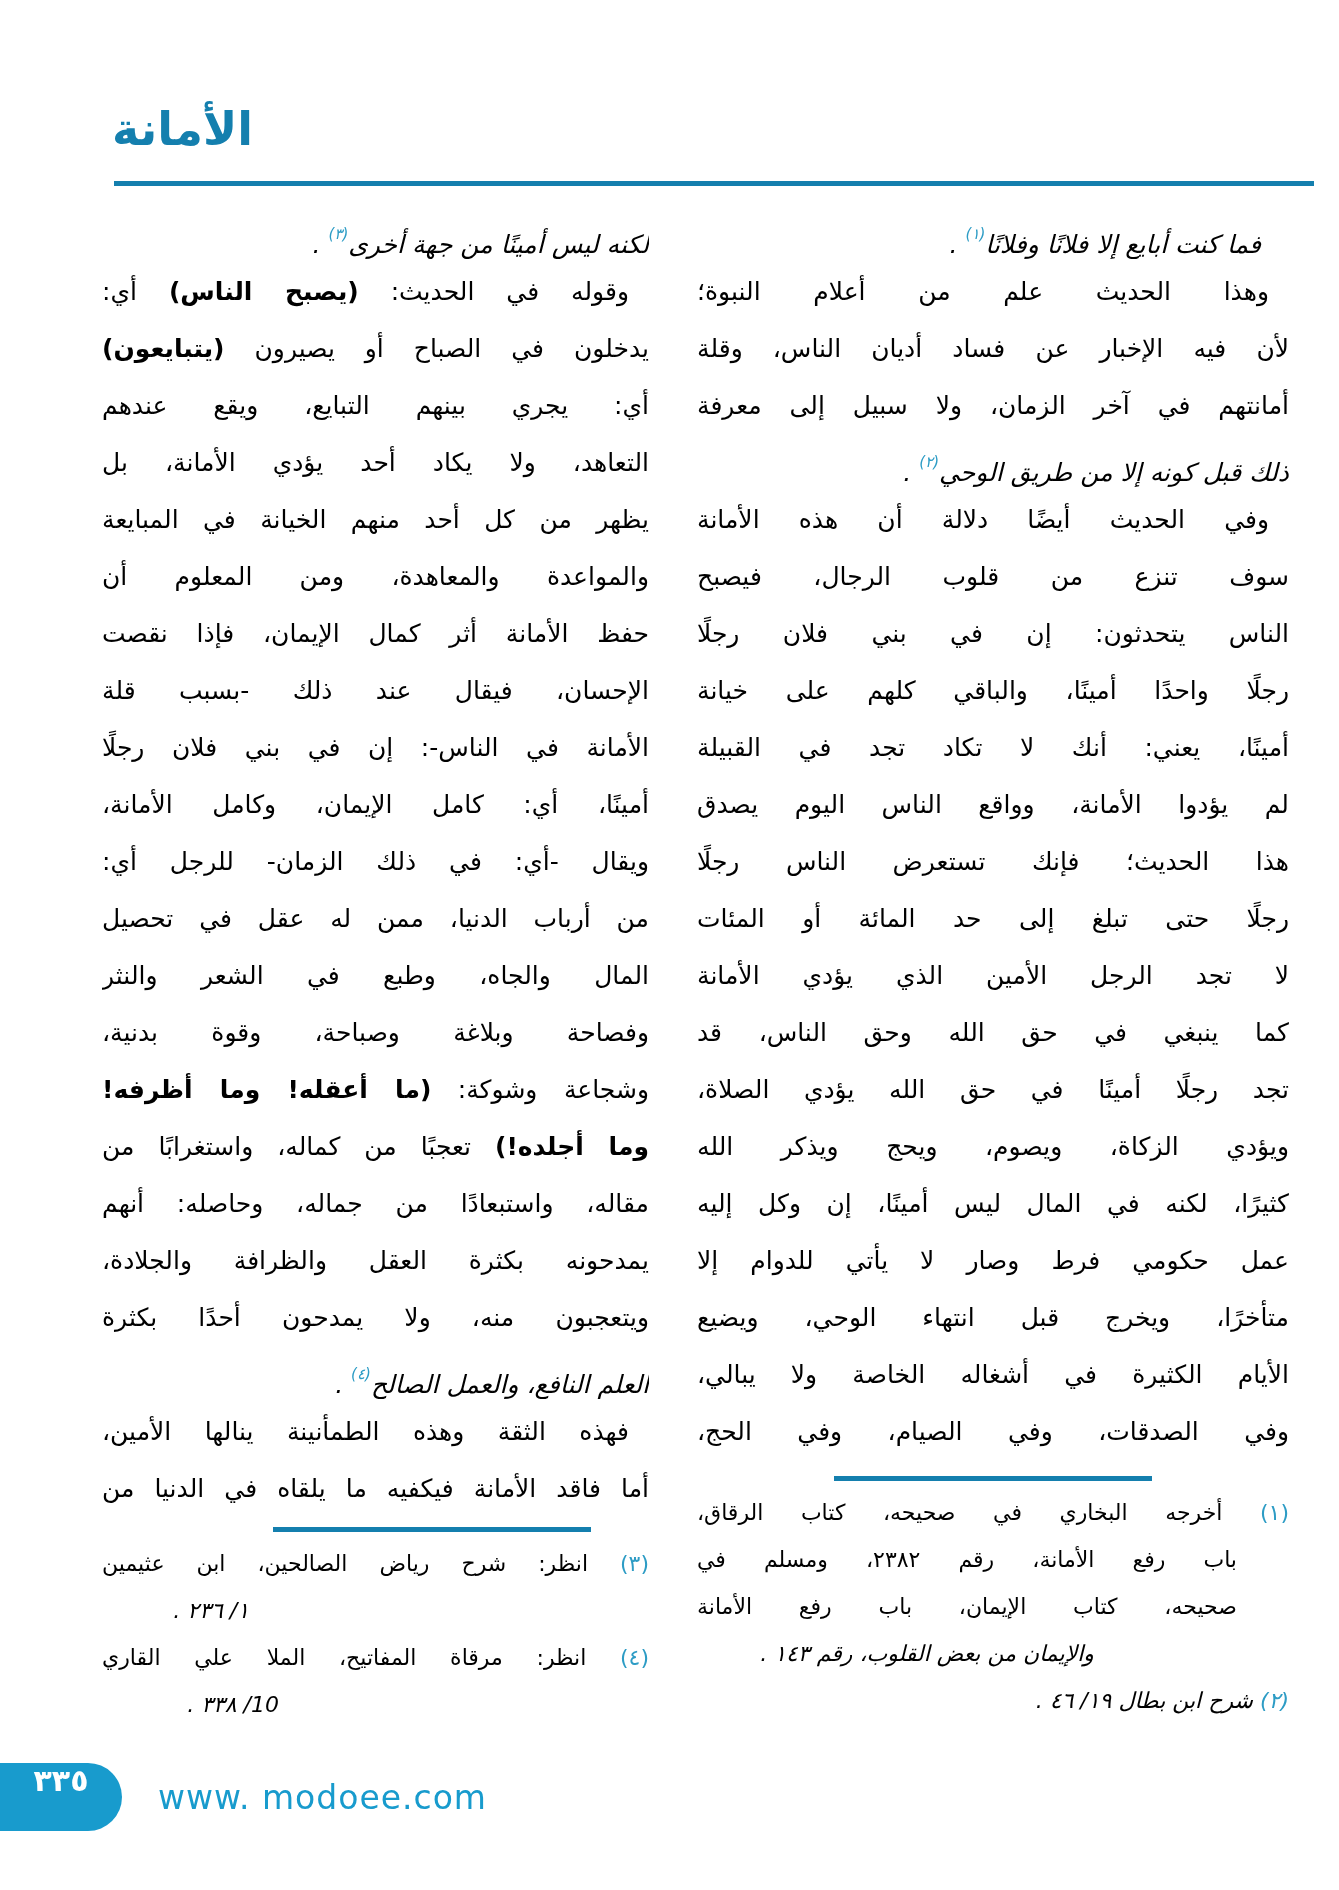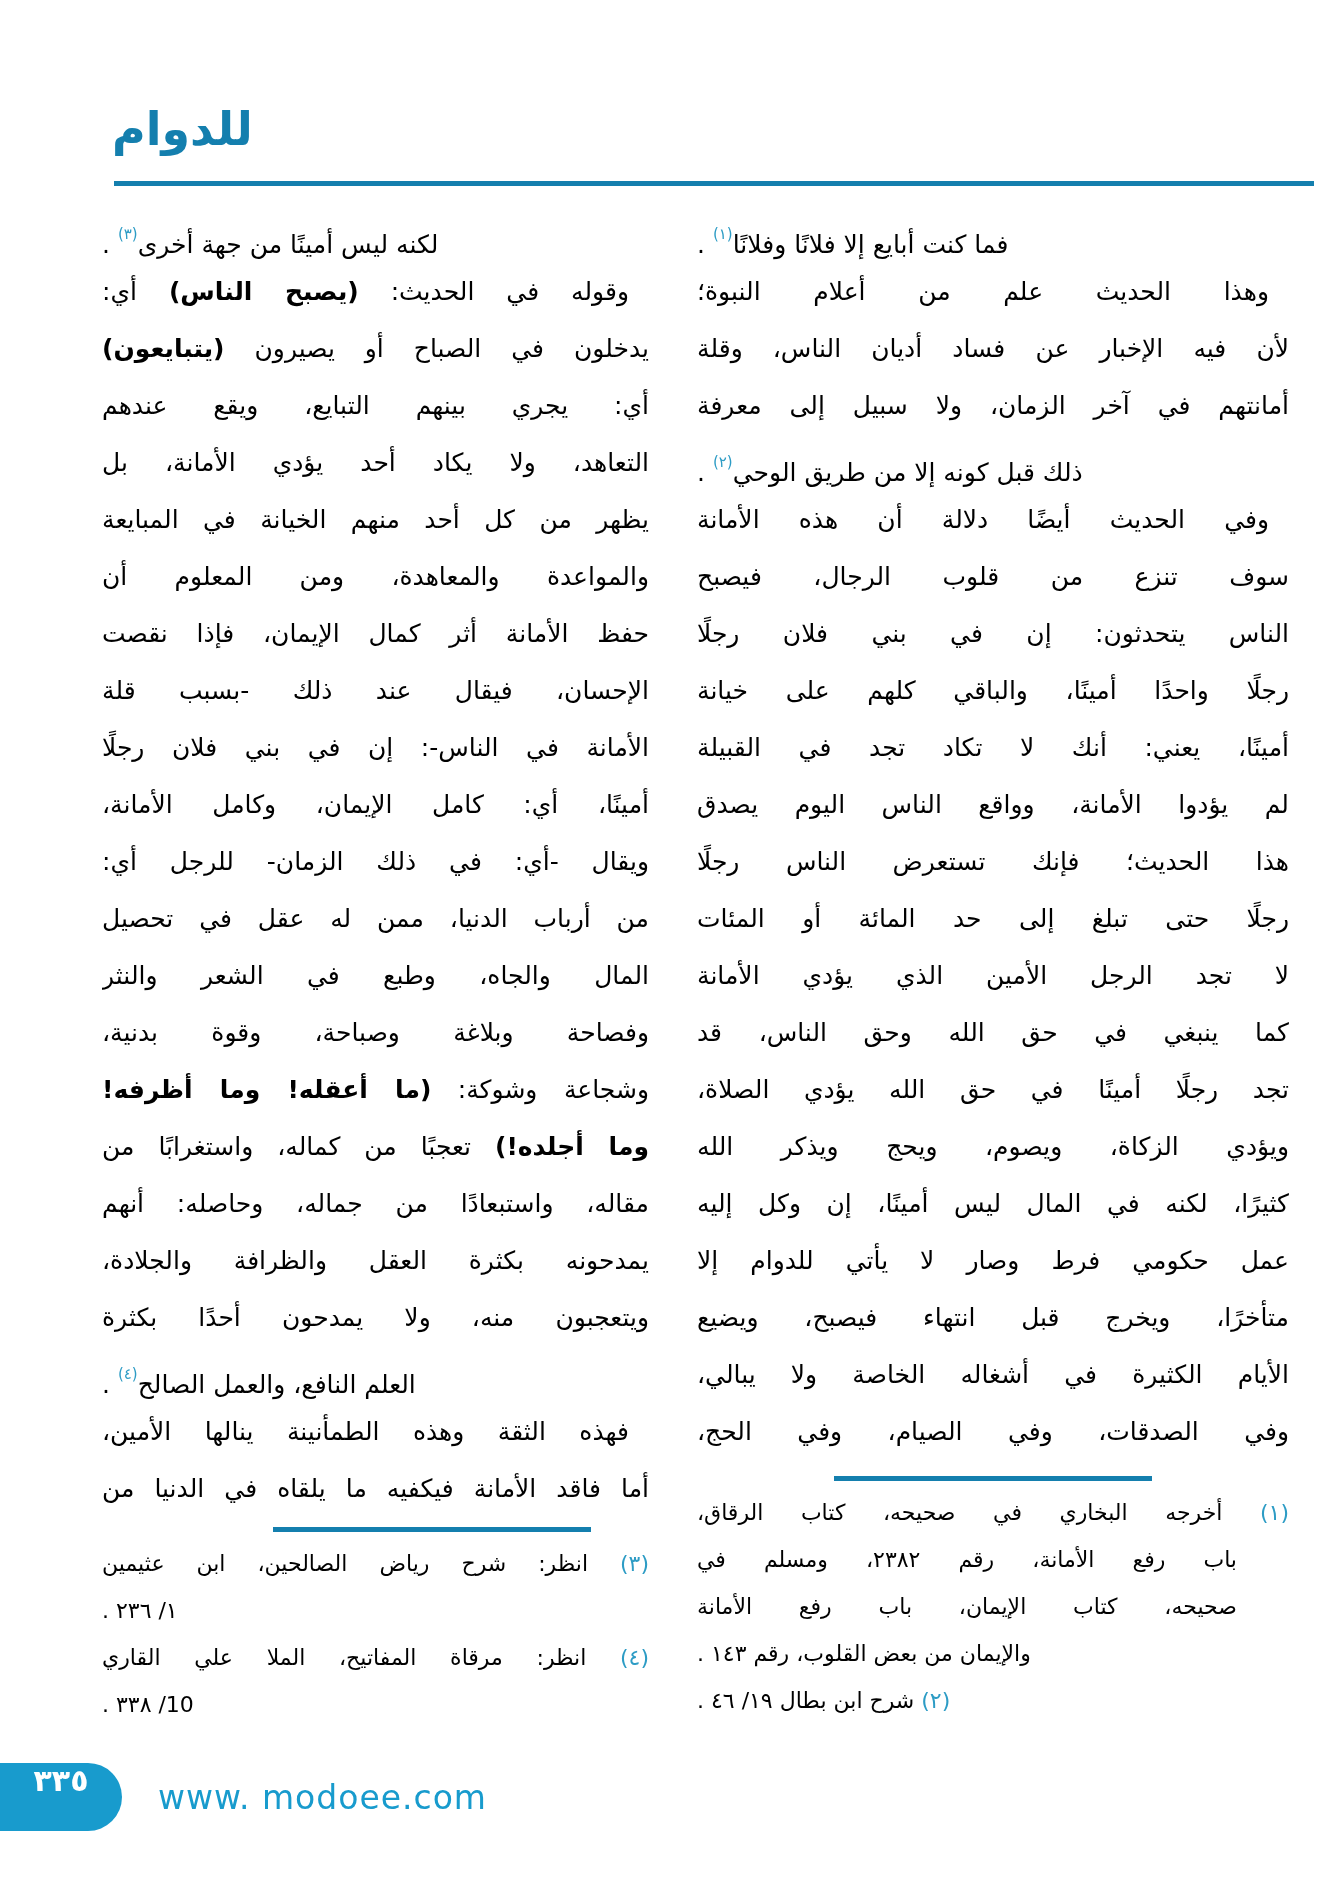--- a/index.html
+++ b/index.html
@@ -42,22 +42,23 @@
   .col-left{width:547px;}
   .line{
     height:57px;line-height:57px;
     font-size:25px;
     overflow:hidden;
     text-align:justify;
     text-align-last:justify;
     white-space:normal;
   }
   .line.end{
-    text-align:left;
+    text-align:right;
     text-align-last:auto;
+    font-style:italic;
   }
   .b{font-weight:bold;}
   .fnref{
     color:var(--footnote-ref);
     font-size:15px;
     vertical-align:14px;
   }
   .fnmark{color:var(--footnote-ref);}
   .footnote-separator{
     height:5px;width:318px;
@@ -88,21 +89,21 @@
     color:var(--badge);
     font-size:33px;
     letter-spacing:1px;
   }
 </style>
 </head>
 <body>
 
 <div class="page">
 
-  <div class="page-title">للدوام</div>
+  <div class="page-title">الأمانة</div>
 
   <div class="header-rule"></div>
 
   <div class="columns">
 
     <div class="col col-right">
       <div>
           <div class="line end" style="text-indent: 28px;"><span>فما كنت أبايع إلا فلانًا وفلانًا</span><span class="fnref">(١)</span><span> .</span></div>
           <div class="line" style="text-indent: 20px;"><span>وهذا الحديث علم من أعلام النبوة؛</span></div>
           <div class="line"><span>لأن فيه الإخبار عن فساد أديان الناس، وقلة</span></div>
@@ -115,21 +116,21 @@
           <div class="line"><span>أمينًا، يعني: أنك لا تكاد تجد في القبيلة</span></div>
           <div class="line"><span>لم يؤدوا الأمانة، وواقع الناس اليوم يصدق</span></div>
           <div class="line"><span>هذا الحديث؛ فإنك تستعرض الناس رجلًا</span></div>
           <div class="line"><span>رجلًا حتى تبلغ إلى حد المائة أو المئات</span></div>
           <div class="line"><span>لا تجد الرجل الأمين الذي يؤدي الأمانة</span></div>
           <div class="line"><span>كما ينبغي في حق الله وحق الناس، قد</span></div>
           <div class="line"><span>تجد رجلًا أمينًا في حق الله يؤدي الصلاة،</span></div>
           <div class="line"><span>ويؤدي الزكاة، ويصوم، ويحج ويذكر الله</span></div>
           <div class="line"><span>كثيرًا، لكنه في المال ليس أمينًا، إن وكل إليه</span></div>
           <div class="line"><span>عمل حكومي فرط وصار لا يأتي للدوام إلا</span></div>
-          <div class="line"><span>متأخرًا، ويخرج قبل انتهاء فيصبح، ويضيع</span></div>
+          <div class="line"><span>متأخرًا، ويخرج قبل انتهاء الوحي، ويضيع</span></div>
           <div class="line"><span>الأيام الكثيرة في أشغاله الخاصة ولا يبالي،</span></div>
           <div class="line"><span>وفي الصدقات، وفي الصيام، وفي الحج،</span></div>
         </div>
       <div class="footnote-separator"></div>
       <div class="footnotes">
           <div class="line"><span class="fnmark">(١) </span><span>أخرجه البخاري في صحيحه، كتاب الرقاق،</span></div>
           <div class="line" style="padding-right: 52px;"><span>باب رفع الأمانة، رقم ٢٣٨٢، ومسلم في</span></div>
           <div class="line" style="padding-right: 52px;"><span>صحيحه، كتاب الإيمان، باب رفع الأمانة</span></div>
           <div class="line end" style="padding-right: 195px;"><span>والإيمان من بعض القلوب، رقم ١٤٣ .</span></div>
           <div class="line end"><span class="fnmark">(٢) </span><span>شرح ابن بطال ١٩/ ٤٦ .</span></div>

